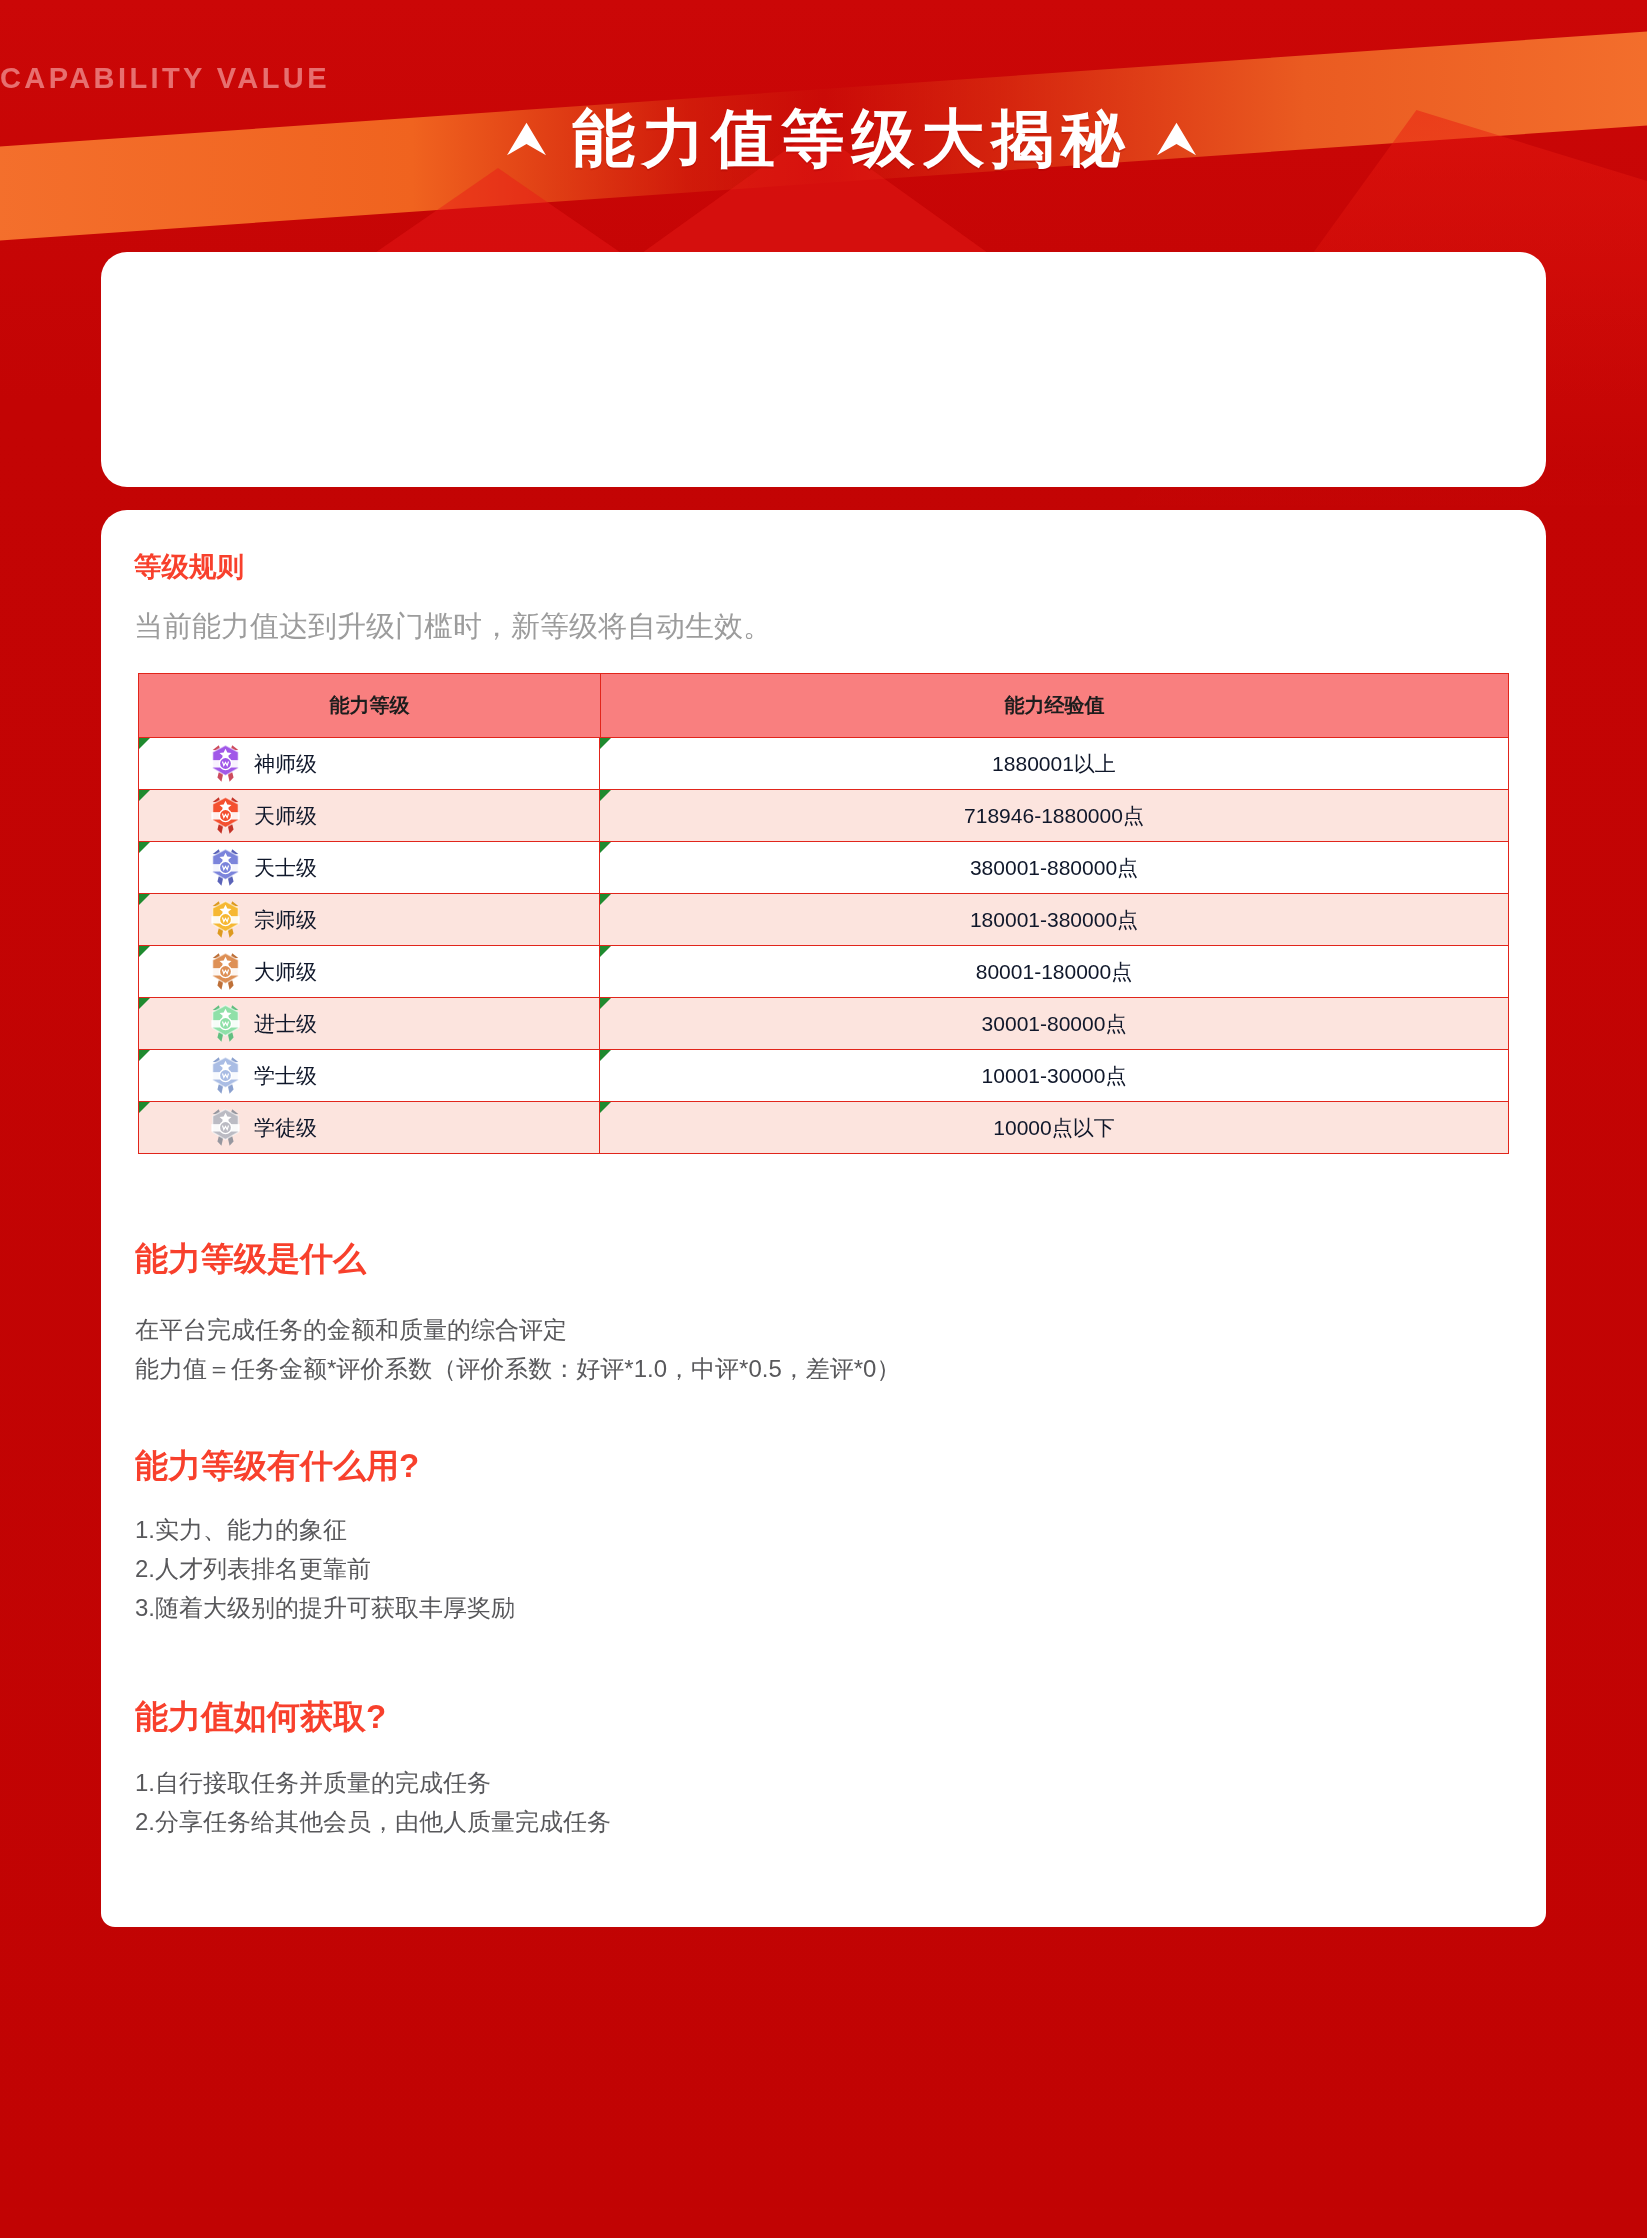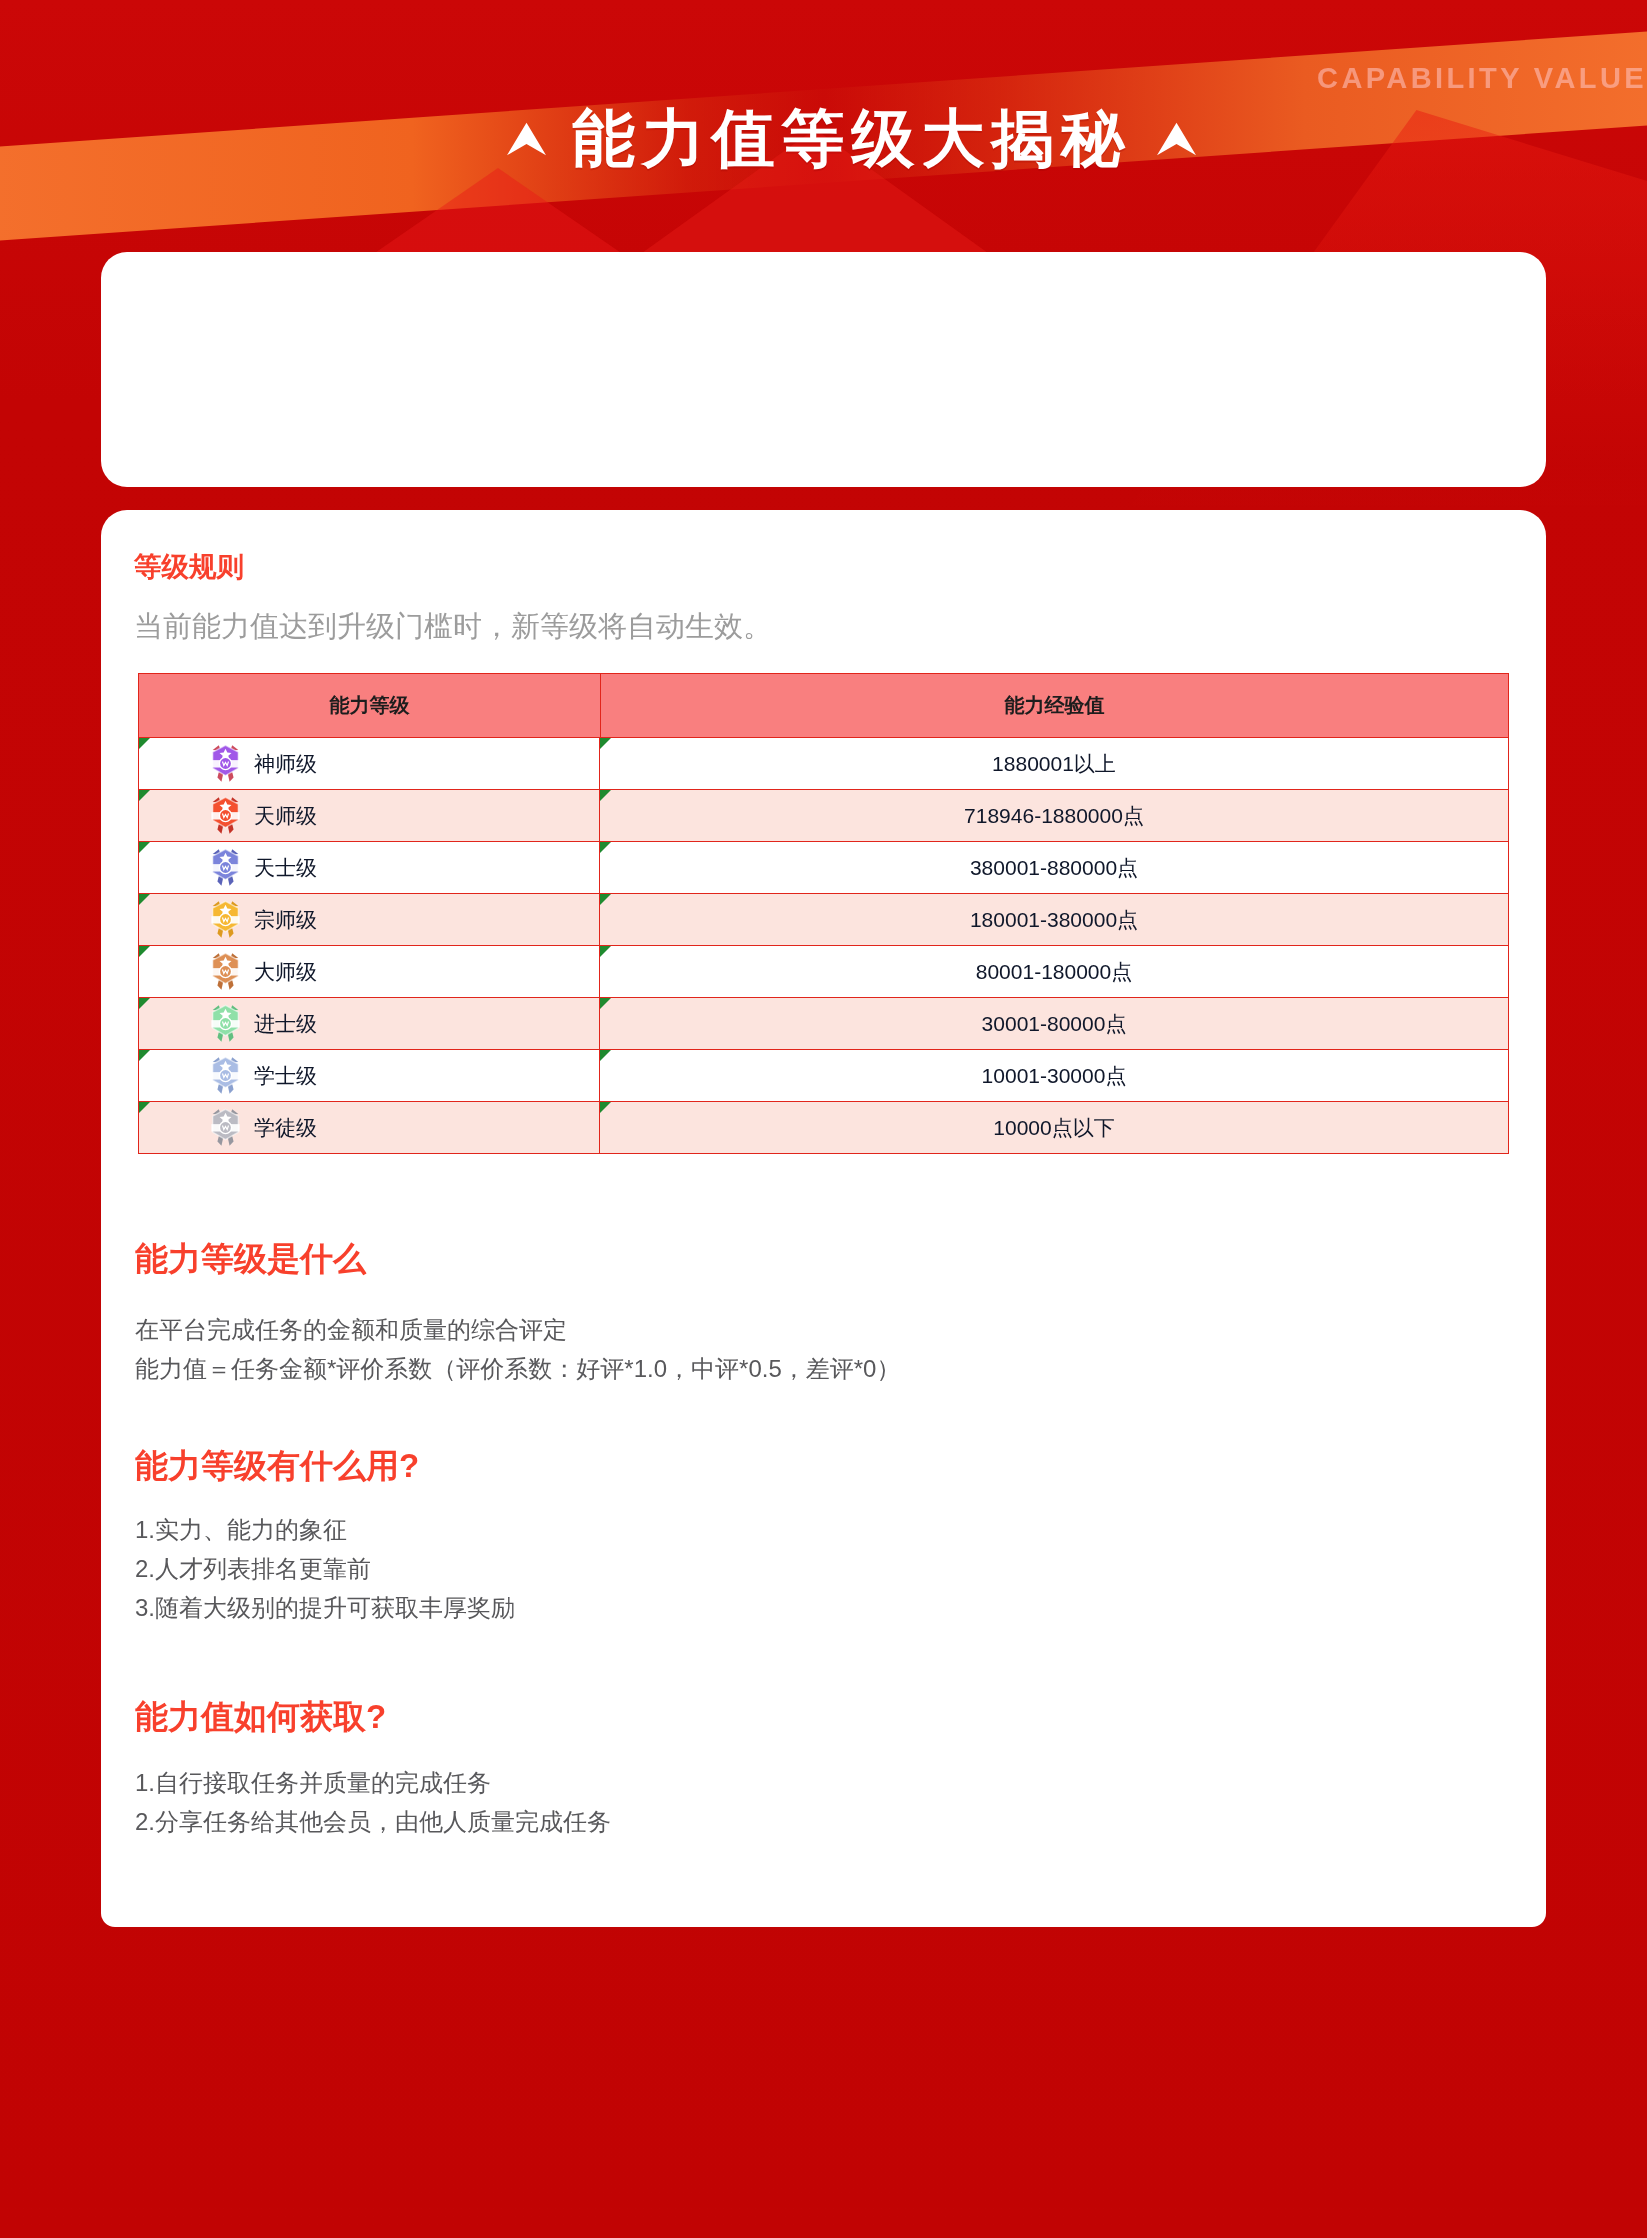--- a/index.html
+++ b/index.html
@@ -16,21 +16,21 @@
   }
   .mtn{position:absolute;width:0;height:0;z-index:1;}
   .mtn1{left:369px;top:168px;border-left:129px solid transparent;border-right:129px solid transparent;border-bottom:89px solid rgba(232,24,24,.45);}
   .mtn2{left:635px;top:129px;border-left:180px solid transparent;border-right:180px solid transparent;border-bottom:129px solid rgba(236,30,26,.40);}
   .mtn3{
     position:absolute;right:0;top:110px;width:549px;height:395px;z-index:1;
     background:linear-gradient(180deg,rgba(232,26,16,.5) 0%,rgba(206,10,8,.05) 90%);
     clip-path:polygon(58% 0,100% 18%,100% 100%,6% 100%);
   }
   .eyebrow{
-    position:absolute;top:62px;left:0;width:100%;text-align:right;z-index:3;
+    position:absolute;top:62px;left:0;width:100%;text-align:left;z-index:3;
     font-size:29px;font-weight:bold;letter-spacing:3.4px;color:rgba(255,198,198,.55);
   }
   .title-row{
     position:absolute;top:96px;left:0;width:100%;z-index:3;
     display:flex;align-items:center;justify-content:center;gap:26px;padding-left:28px;
   }
   .title-text{
     font-size:63px;font-weight:bold;color:#ffffff;letter-spacing:6.9px;
     text-shadow:0 1.7px 0 rgba(150,0,0,.25);
   }

